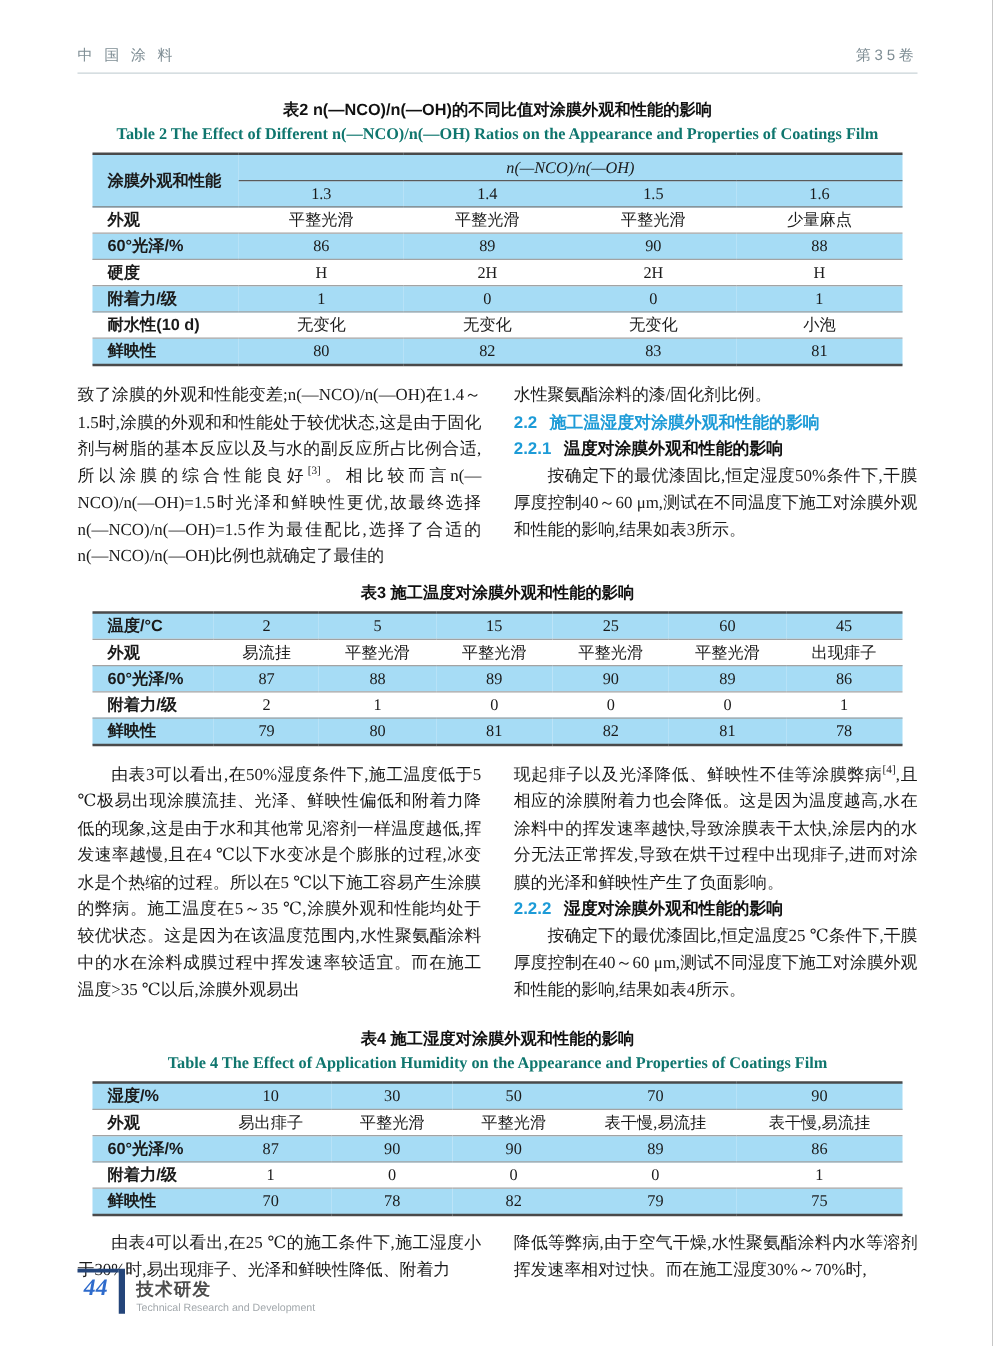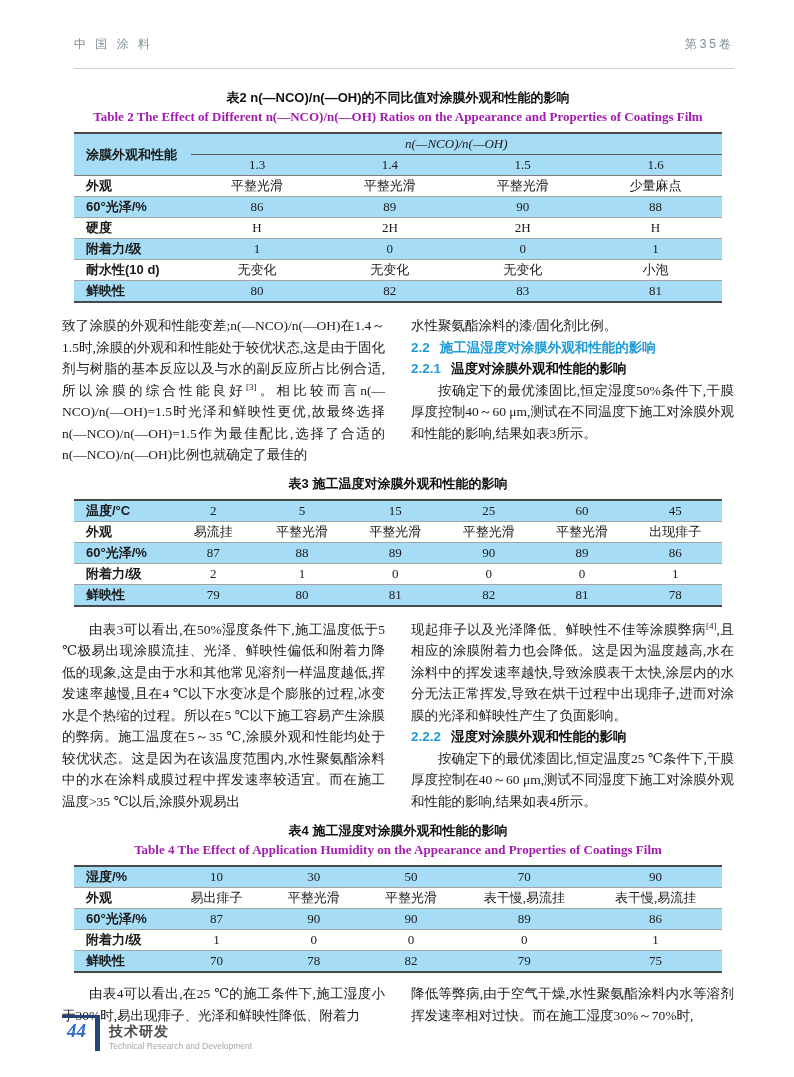--- a/index.html
+++ b/index.html
@@ -10,31 +10,31 @@
     padding:36px 60px 0 62px;
     font-family:"Liberation Serif","DejaVu Serif",serif;
     color:#1a1a1a;
   }
   
   .runhead {
     display:flex; justify-content:space-between; align-items:flex-end;
     font-family:"Liberation Sans","DejaVu Sans",sans-serif;
     font-size:12px; color:var(--header-gray,#7e8d94);
     letter-spacing:3px;
-    border-bottom:1px solid #c9d3d8; padding-bottom:15px;margin-left:12px;
+    border-bottom:1px solid #c9d3d8; padding-bottom:5px;
   }
   
   .tcap { text-align:center; margin-top:20px; }
   .tcap .zh {
     font-family:"Liberation Sans","DejaVu Sans",sans-serif;
     font-weight:bold; font-size:13px; line-height:17px; color:#111;
   }
   .tcap .en {
     font-family:"Liberation Serif","DejaVu Serif",serif;
-    font-weight:bold; font-size:13px; line-height:17px; color:#a21caf; margin-top:2px;
+    font-weight:bold; font-size:13px; line-height:17px; color:#0f766e; margin-top:2px;
   }
   
   table {
     border-collapse:collapse; table-layout:fixed;
     width:calc(100% - 24px); margin:7px 12px 0 12px;
     font-size:13px;
     border-top:2px solid #4a4a4a; border-bottom:2px solid #4a4a4a;
   }
   th, td { padding:2px 4px; line-height:16px; text-align:center; font-weight:normal; vertical-align:middle; border-bottom:1px solid #a3a3a3; }
   tr.blue > th, tr.blue > td { background:var(--table-row-blue,#a6dcf5); }
@@ -243,21 +243,21 @@
     <div class="col">
       <p class="indent">由表3可以看出,在50%湿度条件下,施工温度低于5 ℃极易出现涂膜流挂、光泽、鲜映性偏低和附着力降低的现象,这是由于水和其他常见溶剂一样温度越低,挥发速率越慢,且在4 ℃以下水变冰是个膨胀的过程,冰变水是个热缩的过程。所以在5 ℃以下施工容易产生涂膜的弊病。施工温度在5～35 ℃,涂膜外观和性能均处于较优状态。这是因为在该温度范围内,水性聚氨酯涂料中的水在涂料成膜过程中挥发速率较适宜。而在施工温度&gt;35 ℃以后,涂膜外观易出</p>
     </div>
     <div class="col">
       <p><span>现起痱子以及光泽降低、鲜映性不佳等涂膜弊病</span><sup>[4]</sup><span>,且相应的涂膜附着力也会降低。这是因为温度越高,水在涂料中的挥发速率越快,导致涂膜表干太快,涂层内的水分无法正常挥发,导致在烘干过程中出现痱子,进而对涂膜的光泽和鲜映性产生了负面影响。</span></p>
       <h4 class="subsec"><span class="num">2.2.2</span><span>湿度对涂膜外观和性能的影响</span></h4>
       <p class="indent">按确定下的最优漆固比,恒定温度25 ℃条件下,干膜厚度控制在40～60 μm,测试不同湿度下施工对涂膜外观和性能的影响,结果如表4所示。</p>
     </div>
   </div>
 
-  <div class="tcap" style="margin-top:10px;">
+  <div class="tcap" style="">
     <div class="zh">表4  施工湿度对涂膜外观和性能的影响</div>
     <div class="en">Table 4   The Effect of Application Humidity on the Appearance and Properties of Coatings Film</div>
   </div>
 
   <table>
     <colgroup>
         <col style="width:14.5%">
         <col style="width:15%">
         <col style="width:15%">
         <col style="width:15%">

